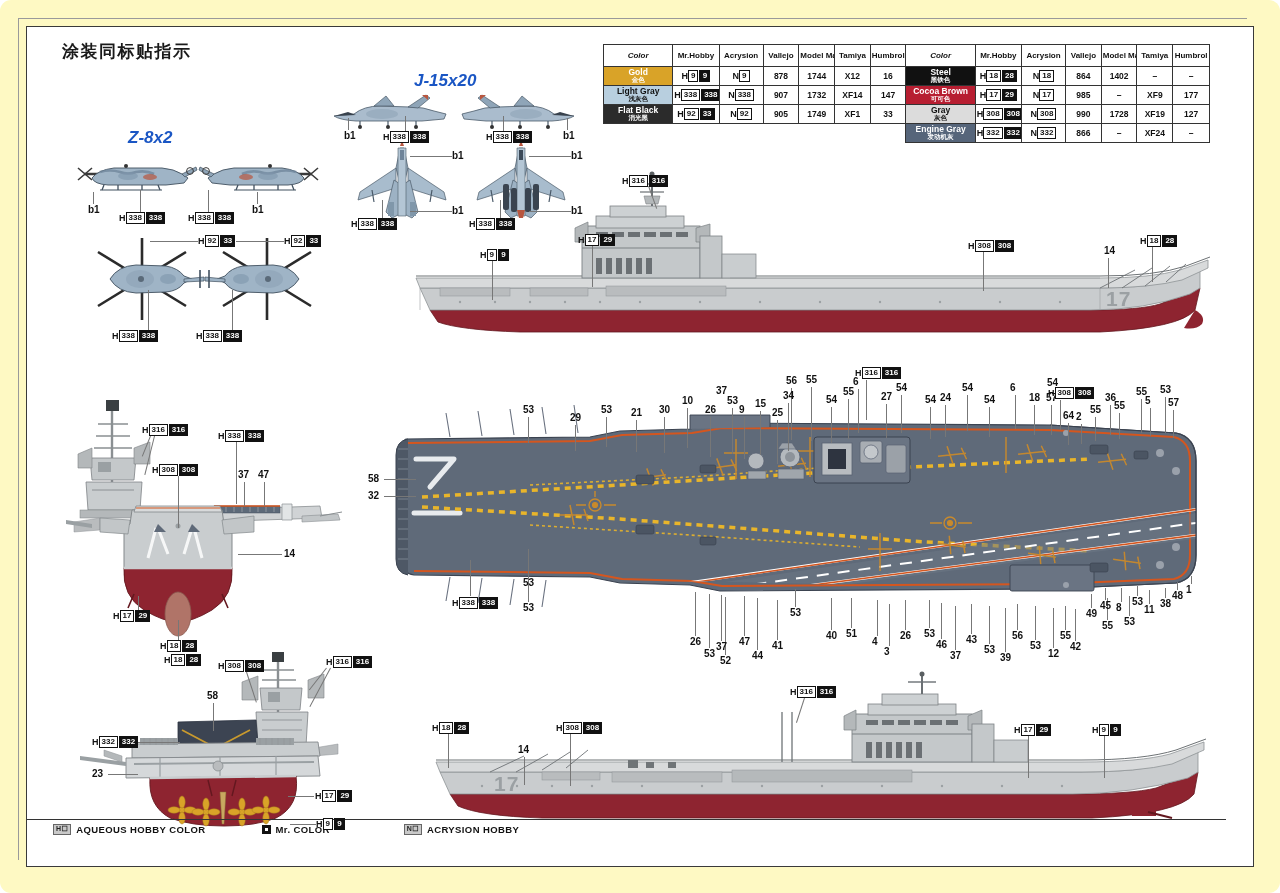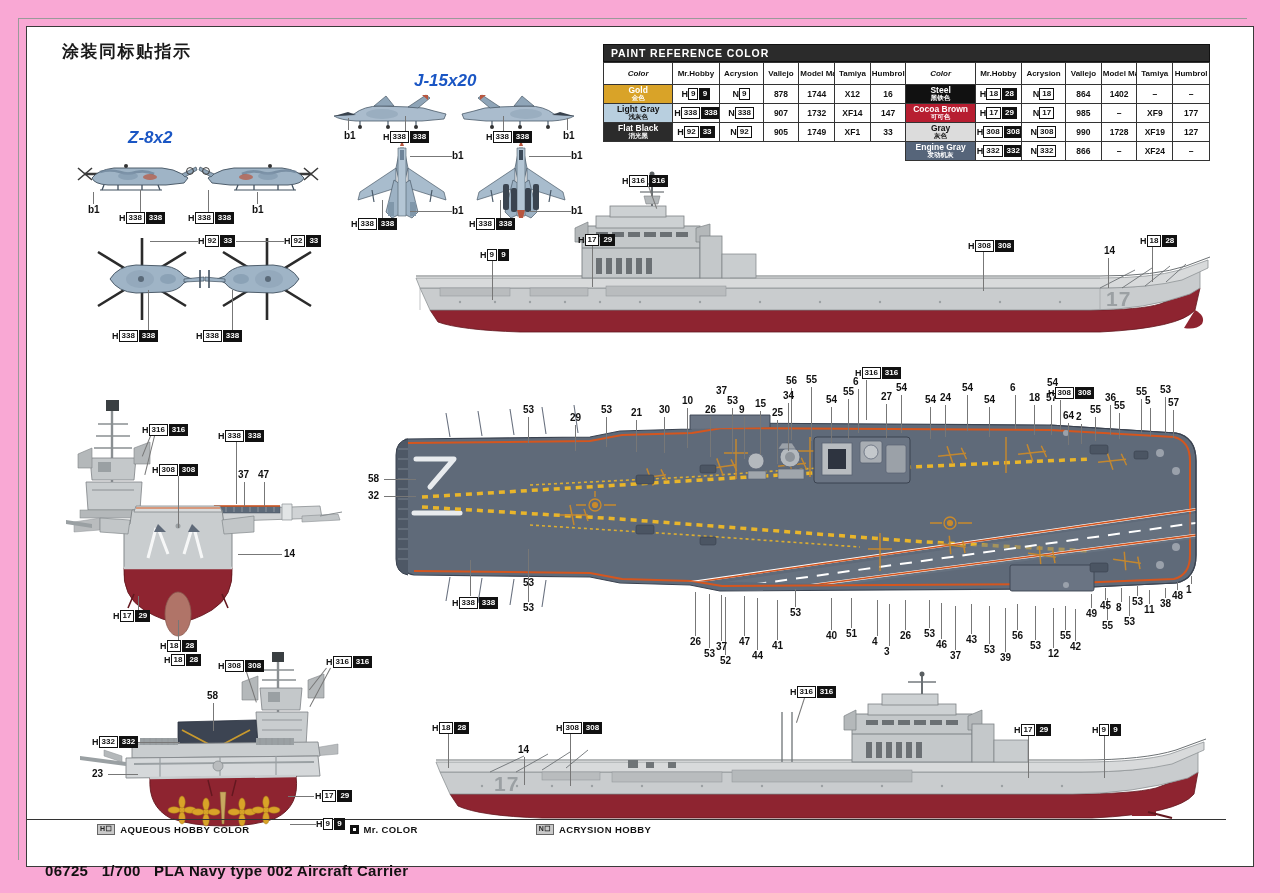--- a/index.html
+++ b/index.html
@@ -6,21 +6,22 @@
   html, body {
     margin: 0; padding: 0;
     width: 1280px; height: 893px;
     background: #ffffff;
     font-family: "Liberation Sans", sans-serif;
     overflow: hidden;
   }
   #page {
     position: relative;
     width: 1280px; height: 893px;
-    background: #f9a8d4;
+    background: #fef9c3;
+    border-radius: 11px;
   }
   
   #frame {
     position: absolute;
     left: 26px; top: 26px;
     width: 1228px; height: 841px;
     border: 1.5px solid #3a3a3a;
     background: #ffffff;
   }
   #frame::before {
@@ -142,21 +143,21 @@
   
   #legend {
     position: absolute; left: 27px; top: 819px;
     width: 1199px; height: 20px;
     border-top: 1.2px solid #333;
     display: flex; align-items: center;
     padding-left: 26px;
     font-size: 9.5px; font-weight: bold; letter-spacing: .4px;
     color: #111;
   }
-  #legend .seg { display: flex; align-items: center; margin-left: 44px; }
+  #legend .seg { display: flex; align-items: center; }
   #legend .gap1 { width: 56px; }
   #legend .gap2 { width: 74px; }
   .mini-box { display:inline-block; width:9px; height:9px; background:#111; position:relative; margin-right:5px; }
   .mini-box::after { content:""; position:absolute; left:3px; top:3px; width:3px; height:3px; background:#fff; }
   .mini-tag {
     display:inline-block; background:#c9c9c9; color:#222; border:1px solid #666;
     font-size:7px; padding:0 2px; margin-right:5px; line-height:1.2;
   }
   #kitline {
     position: absolute; left: 45px; top: 862px;
@@ -170,21 +171,20 @@
 </style>
 </head>
 <body>
 
 <div id="page">
   <div id="frame"></div>
 
   <div class="title-cn">涂装同标贴指示</div>
 
   <div id="paint-table">
-    <div class="prt-head">PAINT  REFERENCE COLOR</div>
     <table class="prt">
       <colgroup>
         <col style="width:66px">
           <col style="width:44px">
           <col style="width:42px">
           <col style="width:34px">
         <col style="width:34px">
           <col style="width:34px">
           <col style="width:34px">
         <col style="width:66px">
@@ -1273,18 +1273,13 @@
       <span class="mini-box"></span>
       <span>Mr. COLOR</span>
     </span>
     <span class="gap2"></span>
     <span class="seg">
       <span class="mini-tag">N☐</span>
       <span>ACRYSION HOBBY</span>
     </span>
   </div>
 
-  <div id="kitline">
-    <span>06725</span>&nbsp;&nbsp;
-    <span>1/700</span>&nbsp;&nbsp;
-    <span>PLA Navy type 002 Aircraft Carrier</span>
-  </div>
 </div>
 
 </body></html>

